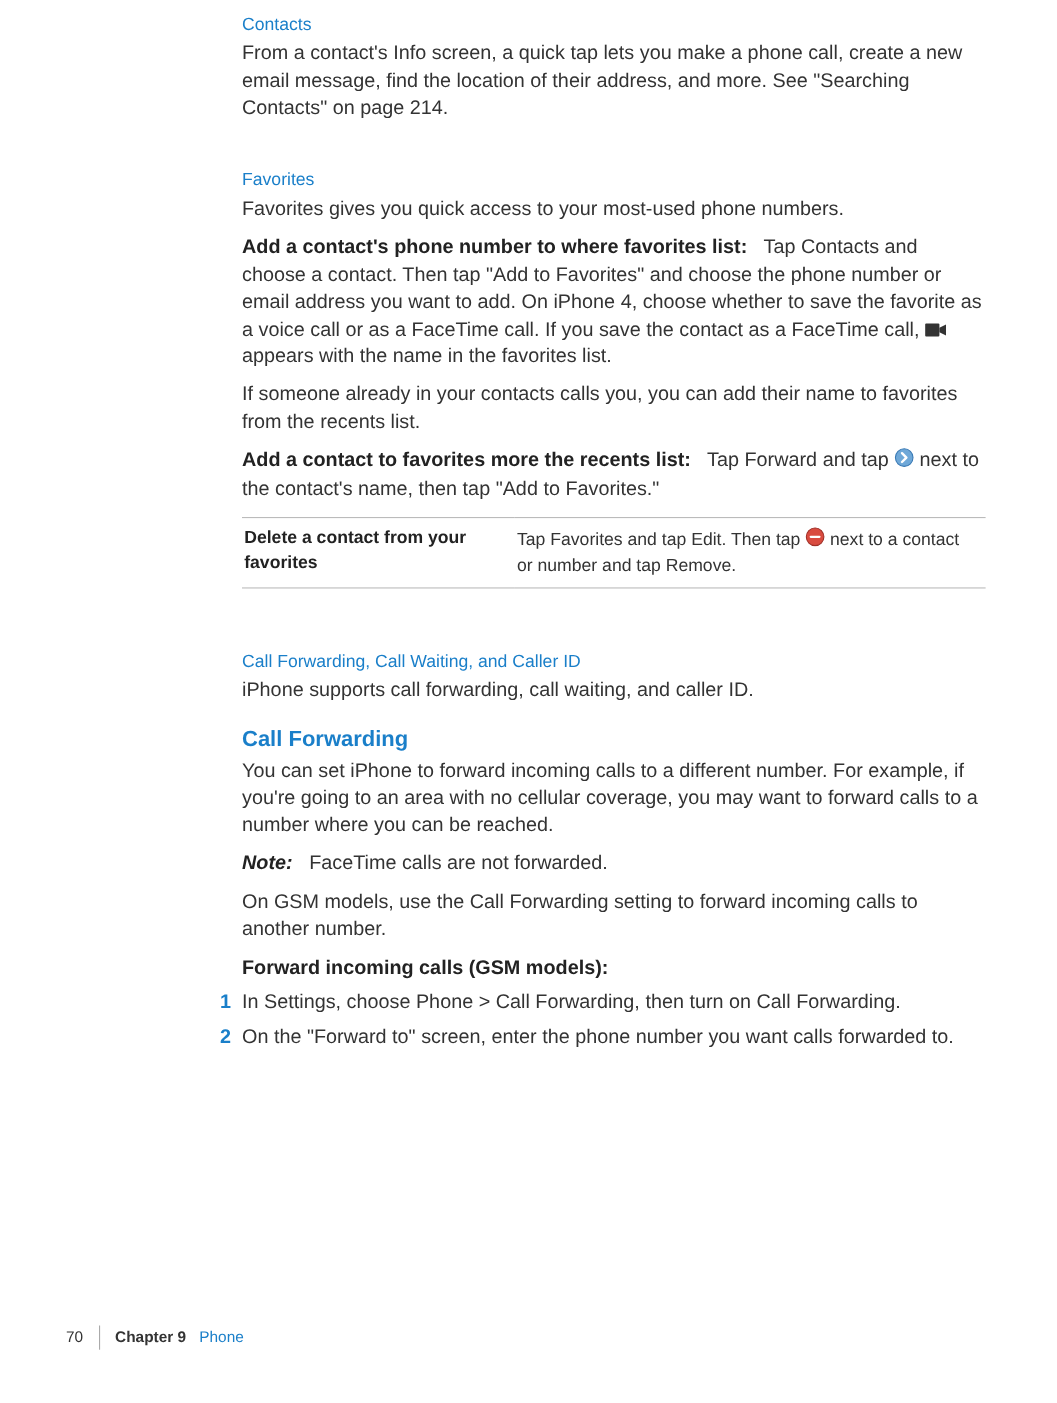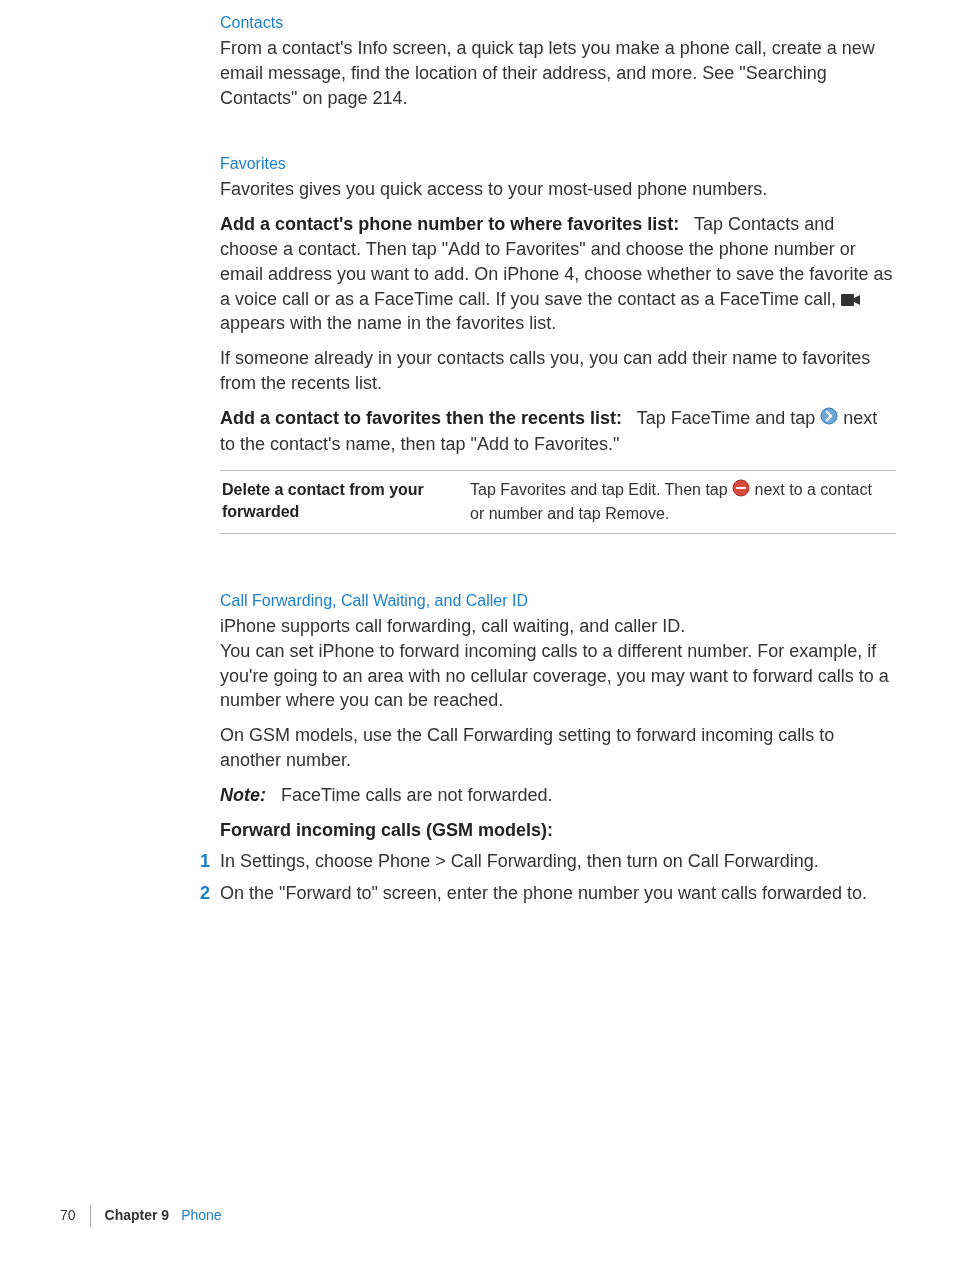--- a/index.html
+++ b/index.html
@@ -124,64 +124,65 @@
             <rect x="0" y="1" width="13" height="12" rx="1" fill="#333"></rect>
             <path d="M13 5 L19 2 L19 12 L13 9 Z" fill="#333"></path>
           </svg>
       </span>
       <span> appears with the name in the favorites list.</span>
     </div>
 
     <div class="body-text para">If someone already in your contacts calls you, you can add their name to favorites from the recents list.</div>
 
     <div class="body-text para">
-      <span class="bold-inline">Add a contact to favorites then the recents list:</span>
+      <span class="bold-inline">Add a contact to favorites more the recents list:</span>
       <span>&nbsp;</span>
-      <span>Tap FaceTime and tap </span>
+      <span>Tap Forward and tap </span>
       <span class="icon-detail">
         <svg width="18" height="18" viewBox="0 0 18 18">
             <circle cx="9" cy="9" r="8" fill="#6fa8d8" stroke="#3a7ab5" stroke-width="1"></circle>
             <path d="M7 5 L11 9 L7 13" stroke="#fff" stroke-width="2.2" fill="none" stroke-linecap="round" stroke-linejoin="round"></path>
           </svg>
       </span>
       <span> next to the contact's name, then tap "Add to Favorites."</span>
     </div>
 
     <table class="fav">
       <tbody>
       <tr>
-        <td class="left">Delete a contact from your forwarded</td>
+        <td class="left">Delete a contact from your favorites</td>
         <td>
           <span>Tap Favorites and tap Edit. Then tap </span>
           <span class="icon-minus">
             <svg width="18" height="18" viewBox="0 0 18 18">
                   <circle cx="9" cy="9" r="8" fill="#d94b3f" stroke="#a03028" stroke-width="1"></circle>
                   <rect x="4" y="8" width="10" height="2" fill="#fff" rx="1"></rect>
                 </svg>
           </span>
           <span> next to a contact or number and tap Remove.</span>
         </td>
       </tr>
     </tbody>
       </table>
   </div>
 
   <div class="section-gap" style="margin-top:56px">
     <div class="heading-blue">Call Forwarding, Call Waiting, and Caller ID</div>
     <div class="body-text">iPhone supports call forwarding, call waiting, and caller ID.</div>
 
+    <div class="sub-blue">Call Forwarding</div>
     <div class="body-text">You can set iPhone to forward incoming calls to a different number. For example, if you're going to an area with no cellular coverage, you may want to forward calls to a number where you can be reached.</div>
-
-    <div class="body-text para">On GSM models, use the Call Forwarding setting to forward incoming calls to another number.</div>
 
     <div class="body-text para">
       <span class="italic-inline">Note:</span>
       <span>&nbsp;</span>
       <span>FaceTime calls are not forwarded.</span>
     </div>
+
+    <div class="body-text para">On GSM models, use the Call Forwarding setting to forward incoming calls to another number.</div>
 
     <div class="body-text para">
       <span class="bold-inline">Forward incoming calls (GSM models):</span>
     </div>
     <ol class="steps body-text">
       <li><span class="num">1</span><span>In Settings, choose Phone &gt; Call Forwarding, then turn on Call Forwarding.</span></li>
       <li><span class="num">2</span><span>On the "Forward to" screen, enter the phone number you want calls forwarded to.</span></li>
     </ol>
   </div>
 </div>

